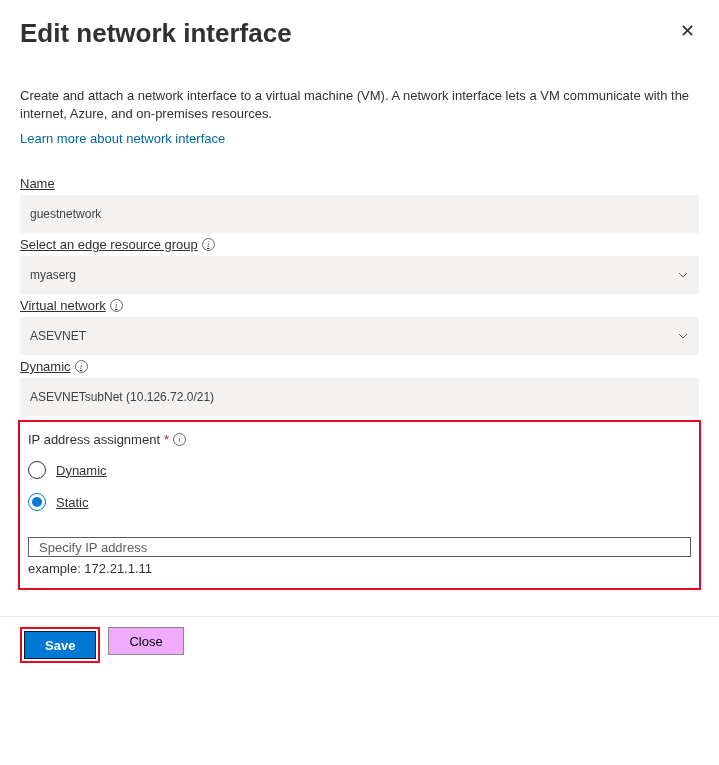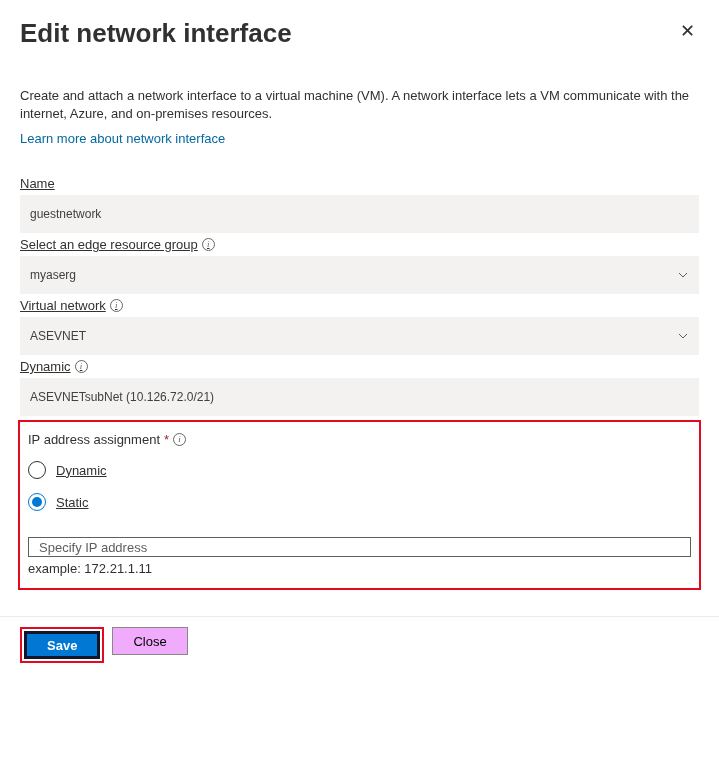--- a/index.html
+++ b/index.html
@@ -154,21 +154,21 @@
     padding: 0 20px;
     font-size: 13px;
     font-family: inherit;
     border: 1px solid #8a8886;
     background: #f0abfc;
     cursor: pointer;
   }
   .btn-primary {
     background: #0078d4;
     color: #fff;
-    border: 3px solid #0f172a;
+    border: 1px solid #0f172a;
     font-weight: 600;
   }
 </style>
 </head>
 <body>
 
 <div class="panel">
   <div class="header">
     <h1>Edit network interface</h1>
     <div class="close-x">✕</div>

